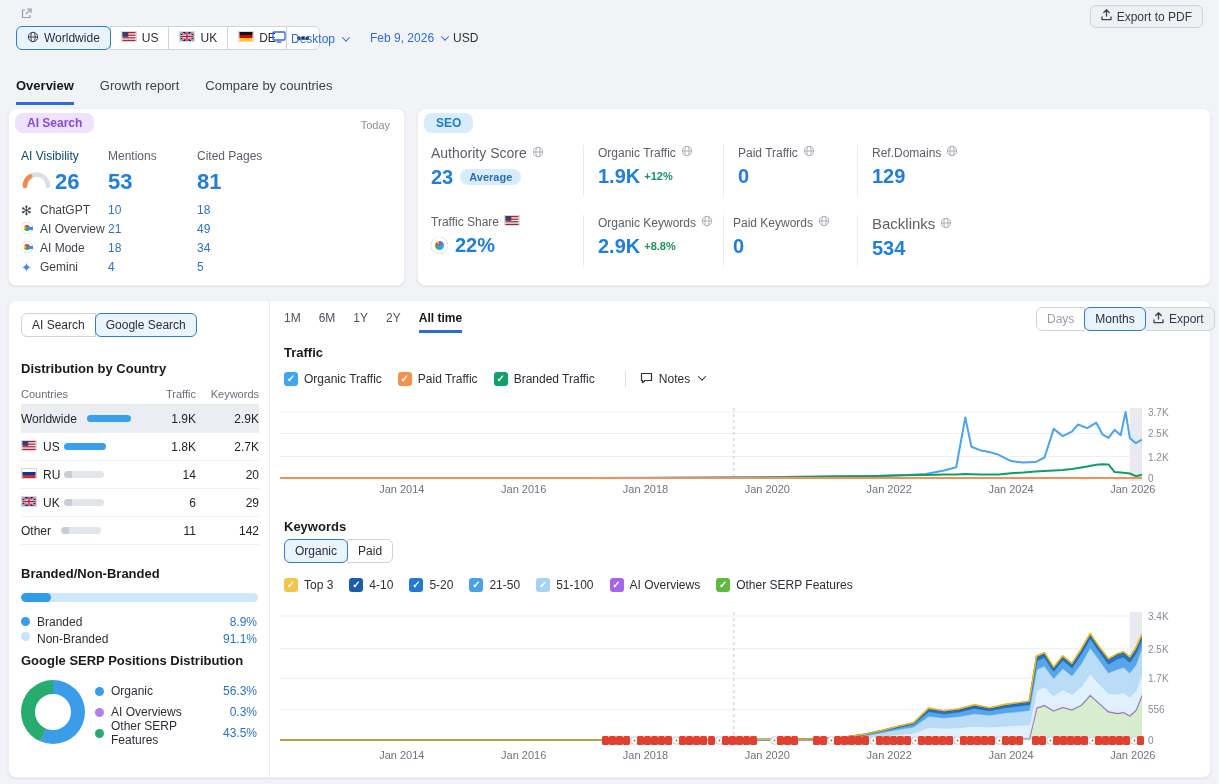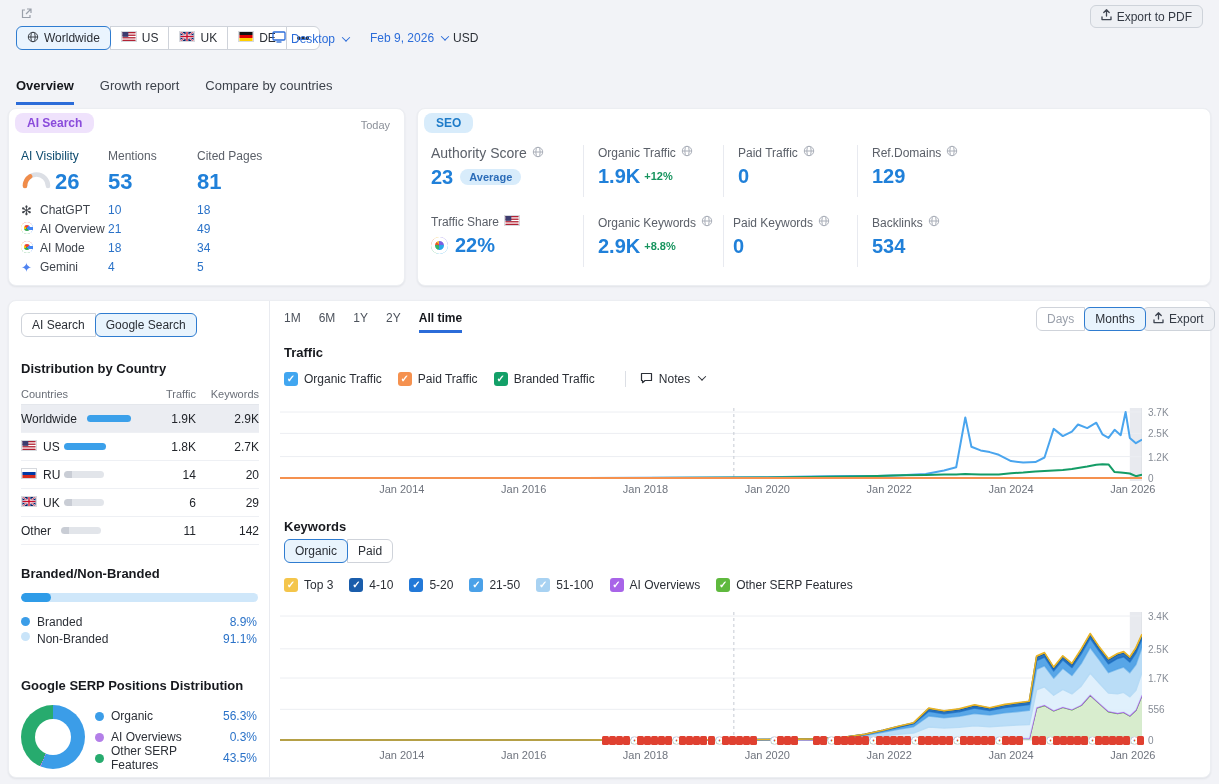--- a/index.html
+++ b/index.html
@@ -276,21 +276,21 @@
               <circle cx="6" cy="6" r="4.7" fill="none" stroke="#a9aeb8" stroke-width="1"></circle>
               <ellipse cx="6" cy="6" rx="2.1" ry="4.7" fill="none" stroke="#a9aeb8" stroke-width="1"></ellipse>
               <line x1="1.3" y1="6" x2="10.7" y2="6" stroke="#a9aeb8" stroke-width="1"></line>
             </svg></span>
         </div>
         <div style="margin-top: 6px; display: flex; align-items: center;">
           <span class="bignum">0</span>
         </div>
       </div>
       <div style="border-left: 1px solid rgb(232, 234, 240); padding-left: 14px; min-height: 52px;">
-        <div style="color: rgb(91, 96, 105); font-size: 12px; display: flex; align-items: center; gap: 5px;">
+        <div style="color: rgb(91, 96, 105); font-size: 15px; display: flex; align-items: center; gap: 5px;">
           <span>Backlinks</span>
           <span><svg width="12" height="12" viewBox="0 0 12 12">
               <circle cx="6" cy="6" r="4.7" fill="none" stroke="#a9aeb8" stroke-width="1"></circle>
               <ellipse cx="6" cy="6" rx="2.1" ry="4.7" fill="none" stroke="#a9aeb8" stroke-width="1"></ellipse>
               <line x1="1.3" y1="6" x2="10.7" y2="6" stroke="#a9aeb8" stroke-width="1"></line>
             </svg></span>
         </div>
         <div style="margin-top: 6px; display: flex; align-items: center;">
           <span class="bignum">534</span>
         </div>
@@ -385,21 +385,21 @@
           <span class="dot" style="background: rgb(59, 157, 232); margin-right: 7px;"></span>
           <span style="flex: 1 1 0%; color: rgb(43, 47, 54);">Branded</span>
           <span class="bluelink">8.9%</span>
         </div>
         <div style="display: flex; align-items: flex-start; height: 21px;">
           <span class="dot" style="background: rgb(201, 228, 249); margin-right: 7px;"></span>
           <span style="flex: 1 1 0%; color: rgb(43, 47, 54);">Non-Branded</span>
           <span class="bluelink">91.1%</span>
         </div>
       </div>
-    <div class="sect-title" style="margin-top:25px">Google SERP Positions Distribution</div>
+    <div class="sect-title" style="">Google SERP Positions Distribution</div>
     <div style="display:flex;margin-top:12px;align-items:center">
       <div class="donut" id="serpDonut" style="width: 64px; height: 64px; background: conic-gradient(rgb(59, 157, 232) 0%, rgb(59, 157, 232) 56.3%, rgb(179, 127, 232) 56.3%, rgb(179, 127, 232) 56.6%, rgb(39, 171, 110) 56.6%, rgb(39, 171, 110) 99.8%);"></div>
       <div id="serpLegend" style="flex:1;margin-left:10px">
           <div style="display: flex; align-items: center; height: 21px;">
             <span class="dot" style="background: rgb(59, 157, 232); margin-right: 7px;"></span>
             <span style="flex: 1 1 0%; color: rgb(43, 47, 54);">Organic</span>
             <span class="bluelink">56.3%</span>
           </div>
           <div style="display: flex; align-items: center; height: 21px;">
             <span class="dot" style="background: rgb(179, 127, 232); margin-right: 7px;"></span>

